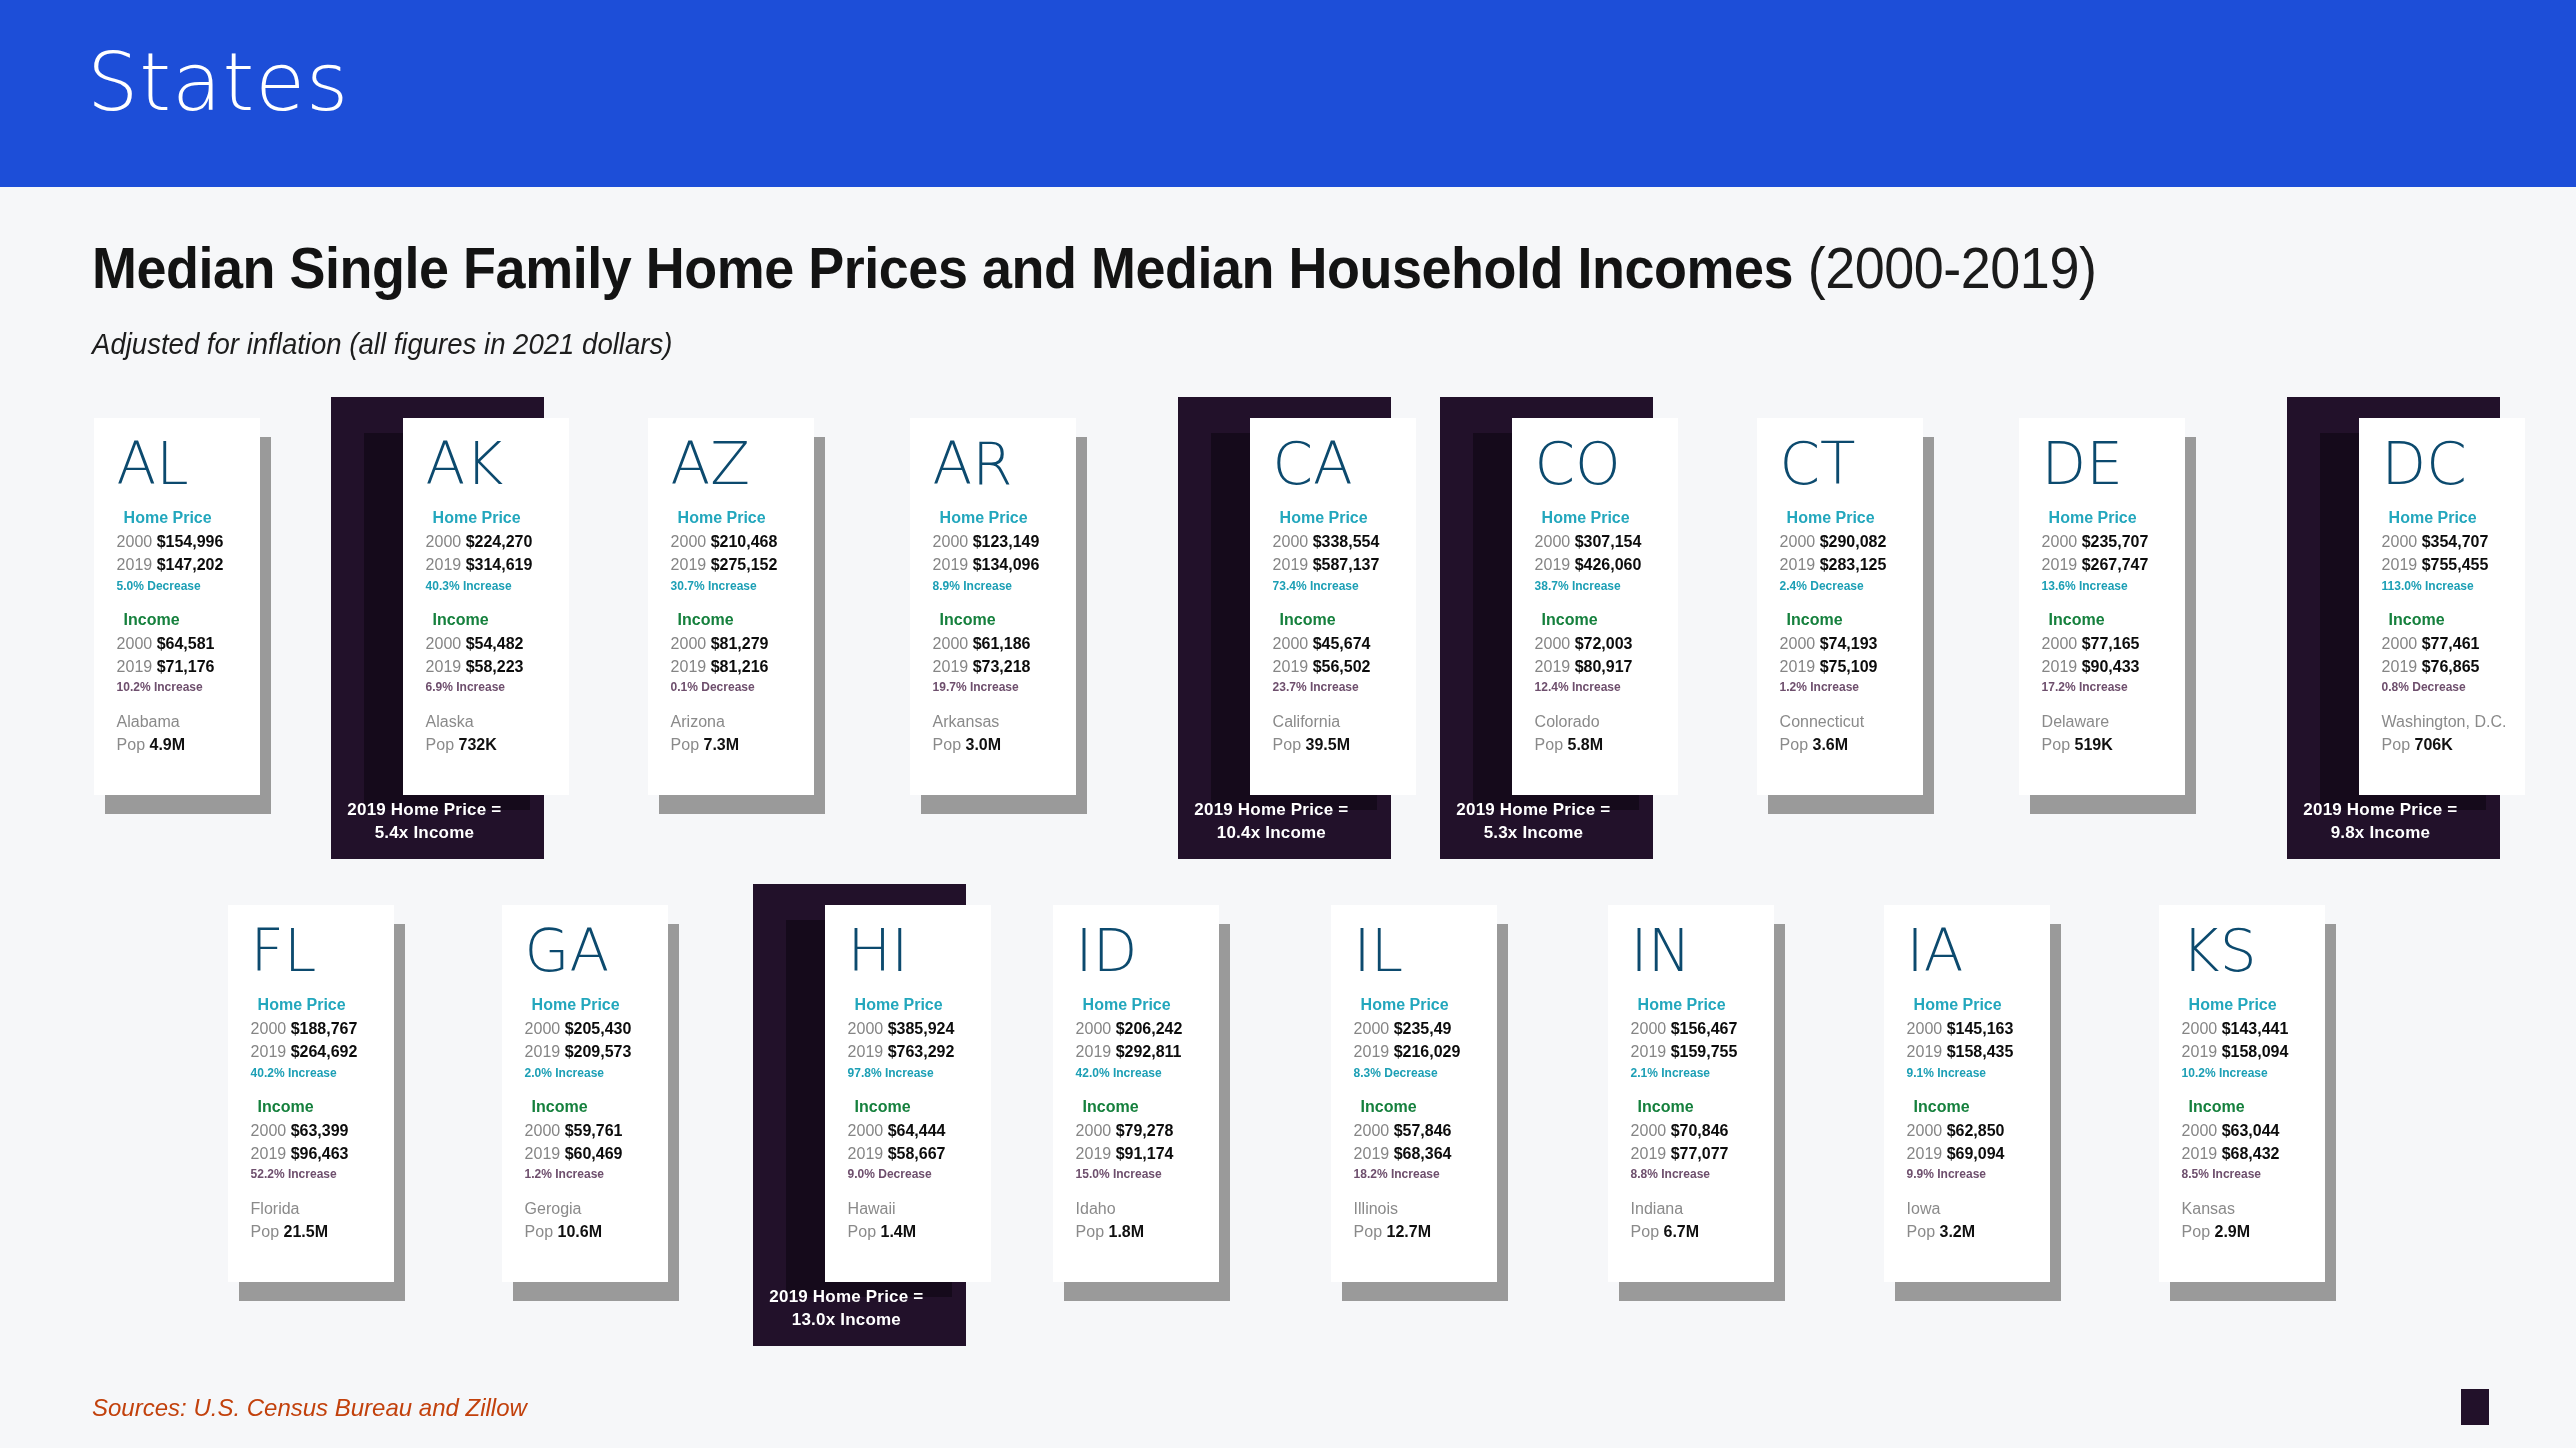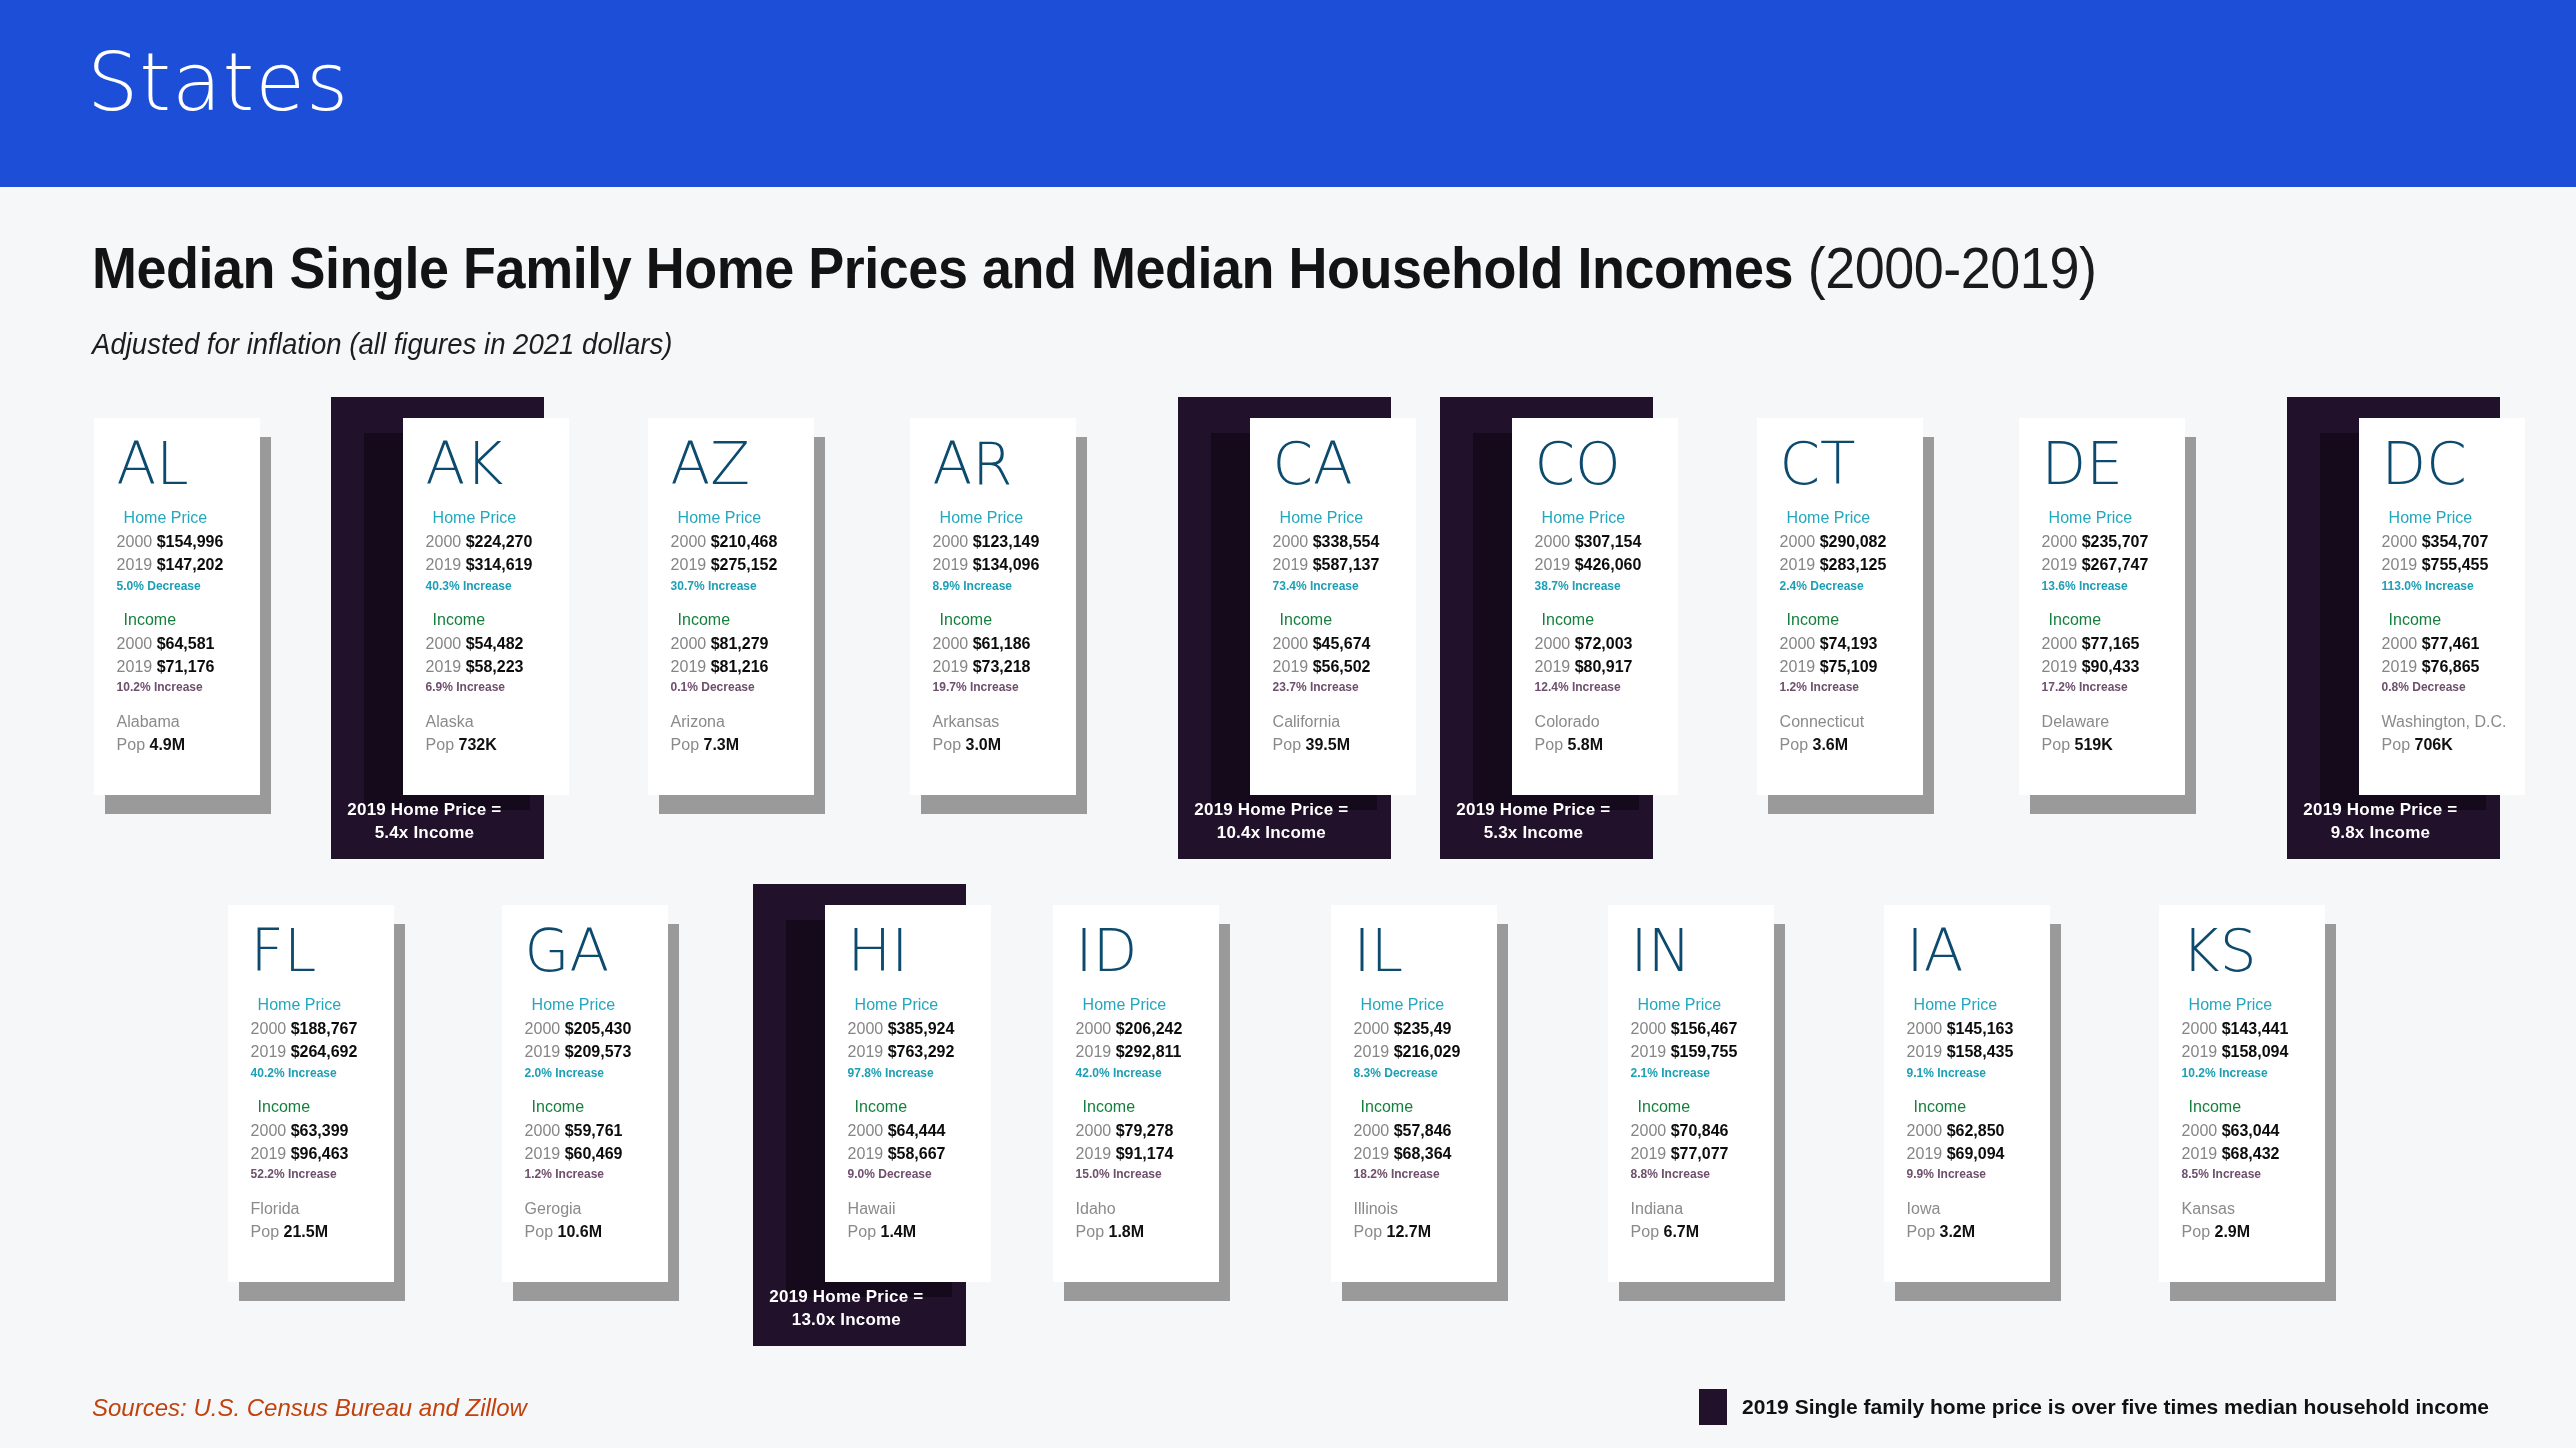--- a/index.html
+++ b/index.html
@@ -69,21 +69,21 @@
   }
 
   
   .abbr{
     font-family:"DejaVu Sans", sans-serif;
     font-size:58px; font-weight:300; color:#0c4a6e;
     line-height:1; letter-spacing:0px; margin-bottom:9.4px;
   }
   .sect{ margin-top:13.2px; }
   .sect:first-of-type{ margin-top:5.7px; }
-  .sect-label{ font-size:16px; line-height:1.5; font-weight:400;padding-left:7px; }
+  .sect-label{ font-size:16px; line-height:1.5; font-weight:700;padding-left:7px; }
   .sect-label.home{ color:#23a7bd; }
   .sect-label.inc{ color:#15803d; }
   .row{ font-size:16px; line-height:1.45; color:#1a1a1a; }
   .row .yr{ color:#858585; font-weight:400; }
   .row .val{ color:#0c0c0c; font-weight:bold; }
   .delta{ font-size:12px; font-weight:bold; line-height:1.5; }
   .delta.home{ color:#1c9fb5; }
   .delta.inc{ color:#6e4f6d; }
   .statename{ margin-top:14px; font-size:16px; color:#8a8a8a; line-height:1.45; }
   .poprow{ font-size:16px; color:#8a8a8a; line-height:1.45; }
@@ -462,15 +462,14 @@
         </div>
         <div class="statename">Kansas</div>
         <div class="poprow">Pop <b>2.9M</b></div>
       </div>
     </div>
   </div>
 
 <div class="sources">Sources: U.S. Census Bureau and Zillow</div>
 <div class="legend">
   <span class="legend-swatch"></span>
-  <span class="legend-text">2019 Single family home price is over five times median household income</span>
 </div>
 
 
 </body></html>

